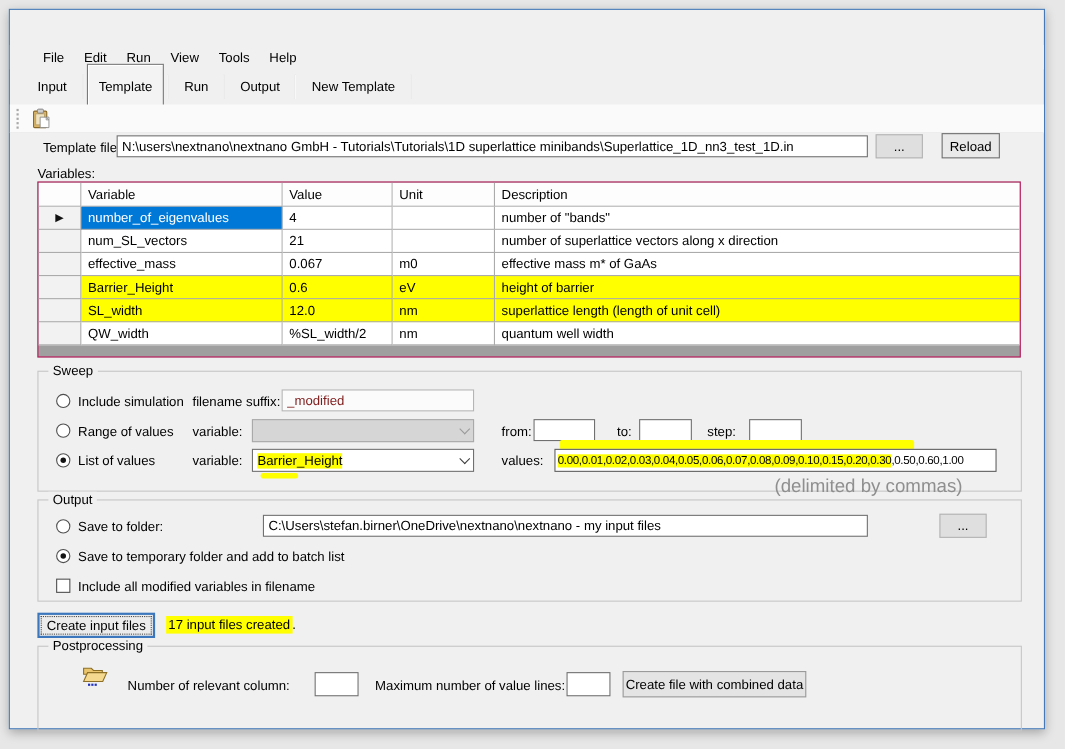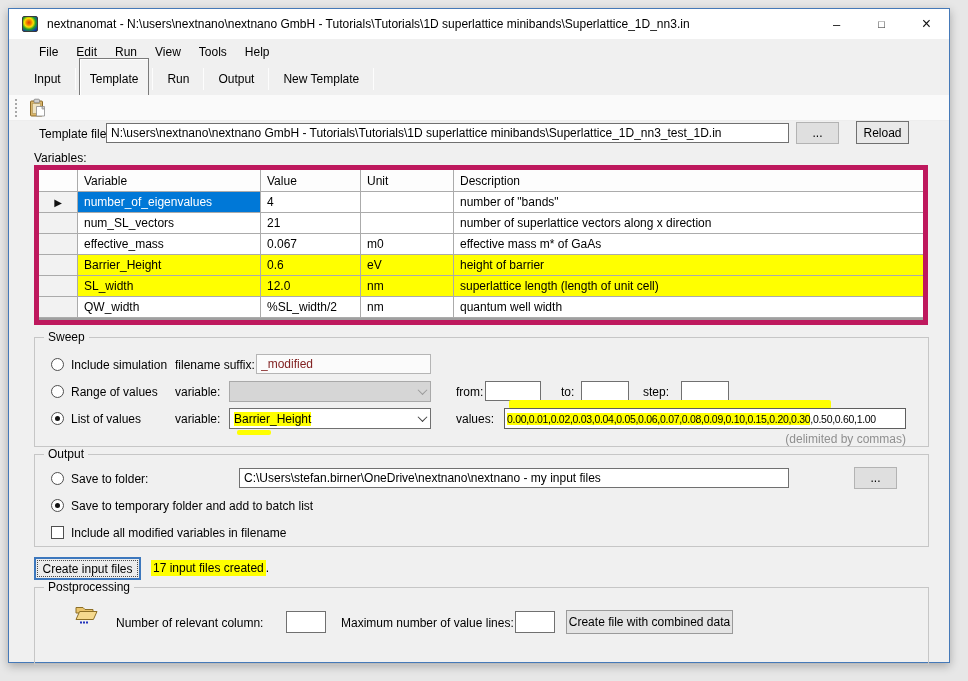--- a/index.html
+++ b/index.html
@@ -65,23 +65,23 @@
   .radio.checked::after { content:""; width:5px; height:5px; border-radius:50%; background:#141414; }
   .checkbox { position:absolute; width:13px; height:13px; border:1px solid #4f4f4f; background:#fff; }
   .combo {
     position:absolute; height:21px; border:1px solid #707070; background:#fff;
     display:flex; align-items:center; padding:0 4px;
   }
   .combo .chev { margin-left:auto; width:7px; height:7px; border-right:1.4px solid #3e3e3e; border-bottom:1.4px solid #3e3e3e; transform:rotate(45deg) translate(-1px,-1px); }
   .combo.disabled { background:#d6d6d6; border-color:#a9a9a9; }
   .combo.disabled .chev { border-color:#9a9a9a; }
   .hl { background:#ffff00; }
-  .hint { position:absolute; color:#8f8f8f; font-size:12px; text-align:right; }
-  
-  .vtable { position:absolute; left:25px; top:156px; width:894px; height:160px; background:#9f9f9f; border:5px solid #be185d; overflow:hidden; }
+  .hint { position:absolute; color:#8f8f8f; font-size:17px; }
+  
+  .vtable { position:absolute; left:25px; top:156px; width:894px; height:160px; background:#9f9f9f; border:1px solid #be185d; overflow:hidden; }
   .trow { display:flex; width:100%; }
   .cell {
     height:21px; border-right:1px solid #ababab; border-bottom:1px solid #ababab;
     background:#fff; padding:0 6px; display:flex; align-items:center; white-space:nowrap; overflow:hidden;
   }
   .trow.hdr .cell { height:22px; background:#fdfdfd; }
   .cell.rowhdr { width:39px; background:#f2f2f2; justify-content:center; padding:0; }
   .cell.c-var { width:183px; }
   .cell.c-val { width:100px; }
   .cell.c-unit { width:93px; }
@@ -101,29 +101,20 @@
   .status { position:absolute; left:142px; top:552px; white-space:nowrap; }
   .status .hl { padding:1px 2px; }
   
   .icon-svg { display:block; }
 </style>
 </head>
 <body>
 
 <div class="window">
 
-  <div class="titlebar">
-    <div class="app-icon"></div>
-    <span class="title">nextnanomat - N:\users\nextnano\nextnano GmbH - Tutorials\Tutorials\1D superlattice minibands\Superlattice_1D_nn3.in</span>
-    <div class="win-controls">
-      <span class="wbtn">–</span>
-      <span class="wbtn max">□</span>
-      <span class="wbtn close">×</span>
-    </div>
-  </div>
 
   <div class="menubar">
     <span class="menu-item">File</span>
     <span class="menu-item">Edit</span>
     <span class="menu-item">Run</span>
     <span class="menu-item">View</span>
     <span class="menu-item">Tools</span>
     <span class="menu-item">Help</span>
   </div>
 

